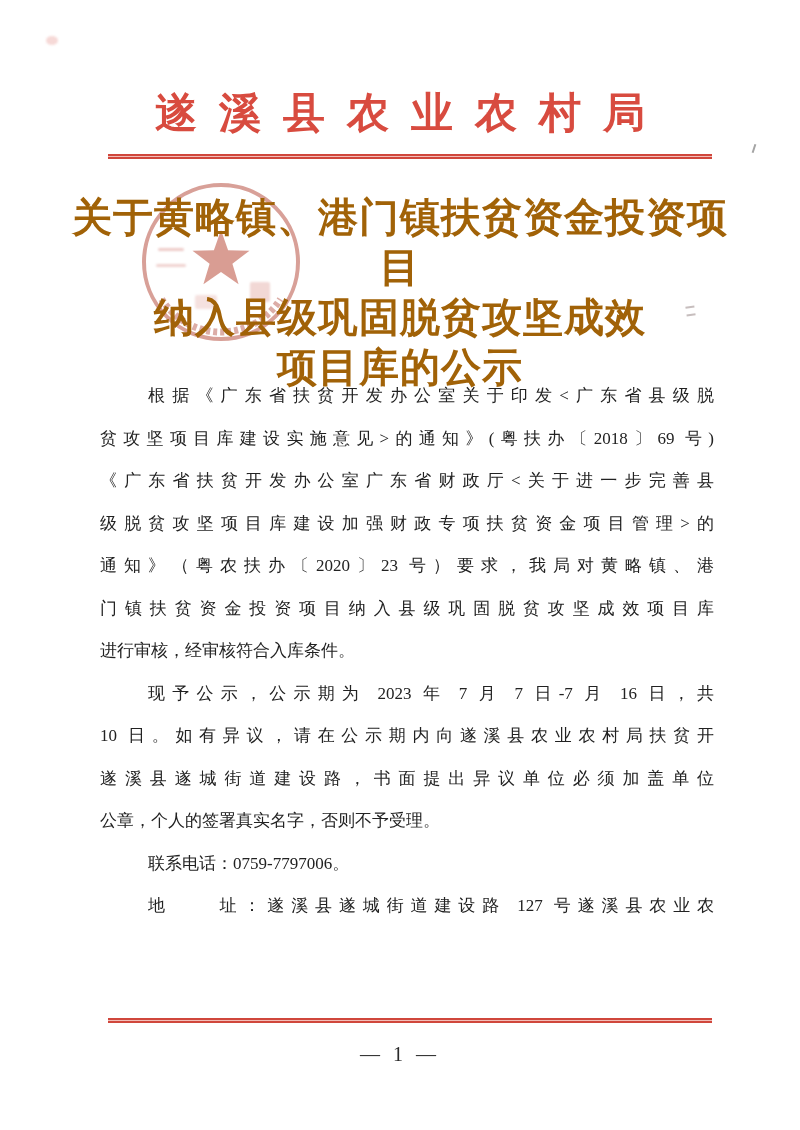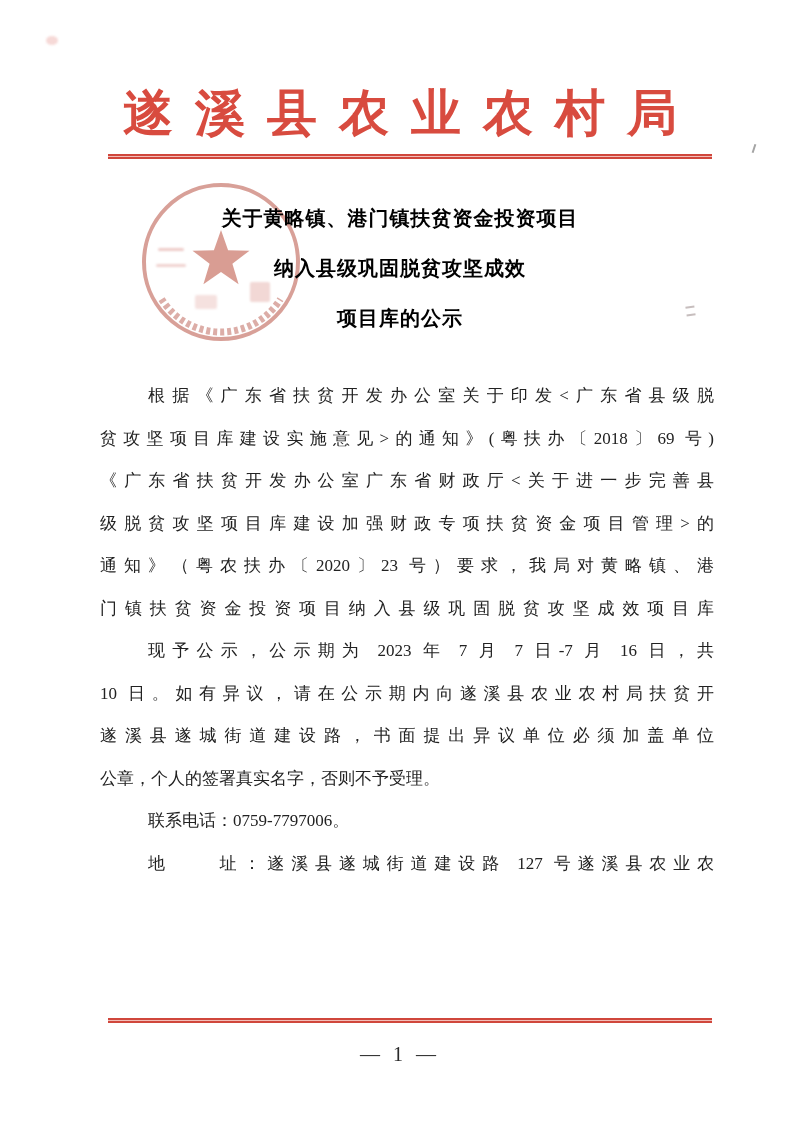--- a/index.html
+++ b/index.html
@@ -23,37 +23,37 @@
   .double-speck{
     position:absolute;left:686px;top:306px;width:9px;height:6px;
     border-top:2px solid rgba(130,110,110,0.45);
     border-bottom:2px solid rgba(130,110,110,0.45);
     transform:rotate(-8deg);
   }
   
   .org-name{
     position:absolute;left:0;top:78px;width:800px;
     text-align:center;
-    font-size:50px;line-height:70px;font-weight:bold;
+    font-size:42px;line-height:70px;font-weight:bold;
     color:#d84b3f;
     letter-spacing:22px;text-indent:22px;
     white-space:nowrap;
   }
   .rule{
     position:absolute;left:108px;width:604px;height:5px;
     background:linear-gradient(to bottom,#d0473c 0,#d0473c 2px,#f3beb8 2px,#f3beb8 3px,#d0473c 3px,#d0473c 5px);
   }
   .rule.header-rule{top:154px;}
   .rule.footer-rule{top:1018px;}
   
   .title{
     position:absolute;left:60px;top:193px;width:680px;
     text-align:center;z-index:3;
-    font-weight:bold;font-size:20px;line-height:50px;
-    color:#000000;
+    font-weight:bold;font-size:40px;line-height:50px;
+    color:#a16207;
     letter-spacing:1px;
   }
   
   .seal{
     position:absolute;left:136px;top:178px;width:170px;height:170px;z-index:1;
   }
   .seal-faint{
     position:absolute;border-radius:2px;filter:blur(1px);
   }
   .sf1{left:158px;top:248px;width:26px;height:3px;background:rgba(205,110,100,0.35);}
@@ -112,20 +112,21 @@
     <div>项目库的公示</div>
   </div>
 
   <div class="body-text">
     <div class="bline just indent">根据《广东省扶贫开发办公室关于印发&lt;广东省县级脱</div>
     <div class="bline just">贫攻坚项目库建设实施意见&gt;的通知》(粤扶办〔2018〕69 号)</div>
     <div class="bline just">《广东省扶贫开发办公室广东省财政厅&lt;关于进一步完善县</div>
     <div class="bline just">级脱贫攻坚项目库建设加强财政专项扶贫资金项目管理&gt;的</div>
     <div class="bline just">通知》（粤农扶办〔2020〕23 号）要求，我局对黄略镇、港</div>
     <div class="bline just">门镇扶贫资金投资项目纳入县级巩固脱贫攻坚成效项目库</div>
+    <div class="bline">进行审核，经审核符合入库条件。</div>
     <div class="bline just indent">现予公示，公示期为 2023 年 7 月 7 日-7 月 16 日，共</div>
     <div class="bline just">10 日。如有异议，请在公示期内向遂溪县农业农村局扶贫开</div>
     <div class="bline just">遂溪县遂城街道建设路，书面提出异议单位必须加盖单位</div>
     <div class="bline">公章，个人的签署真实名字，否则不予受理。</div>
     <div class="bline indent">联系电话：0759-7797006。</div>
     <div class="bline just indent">地　　址：遂溪县遂城街道建设路 127 号遂溪县农业农</div>
   </div>
 
   <div class="rule footer-rule"></div>
 

